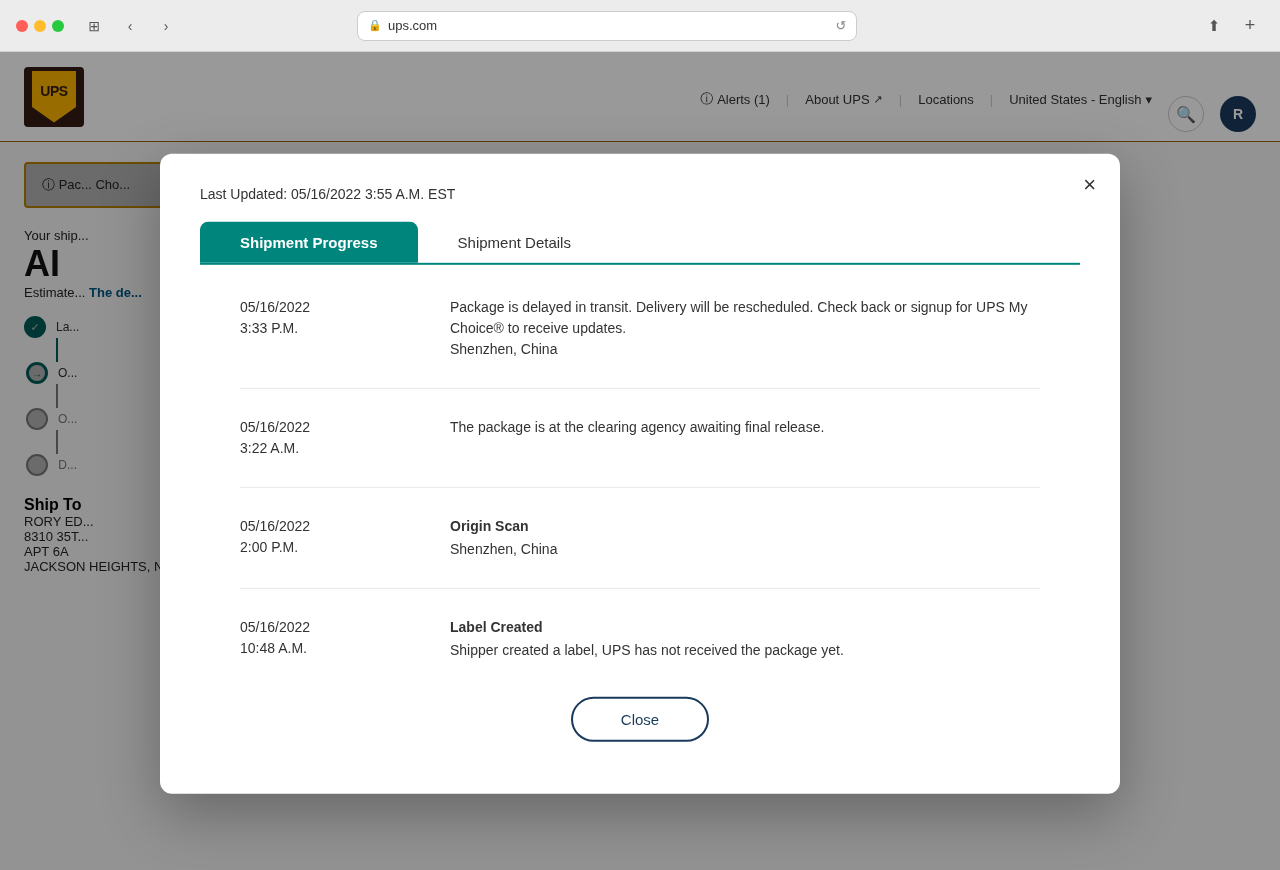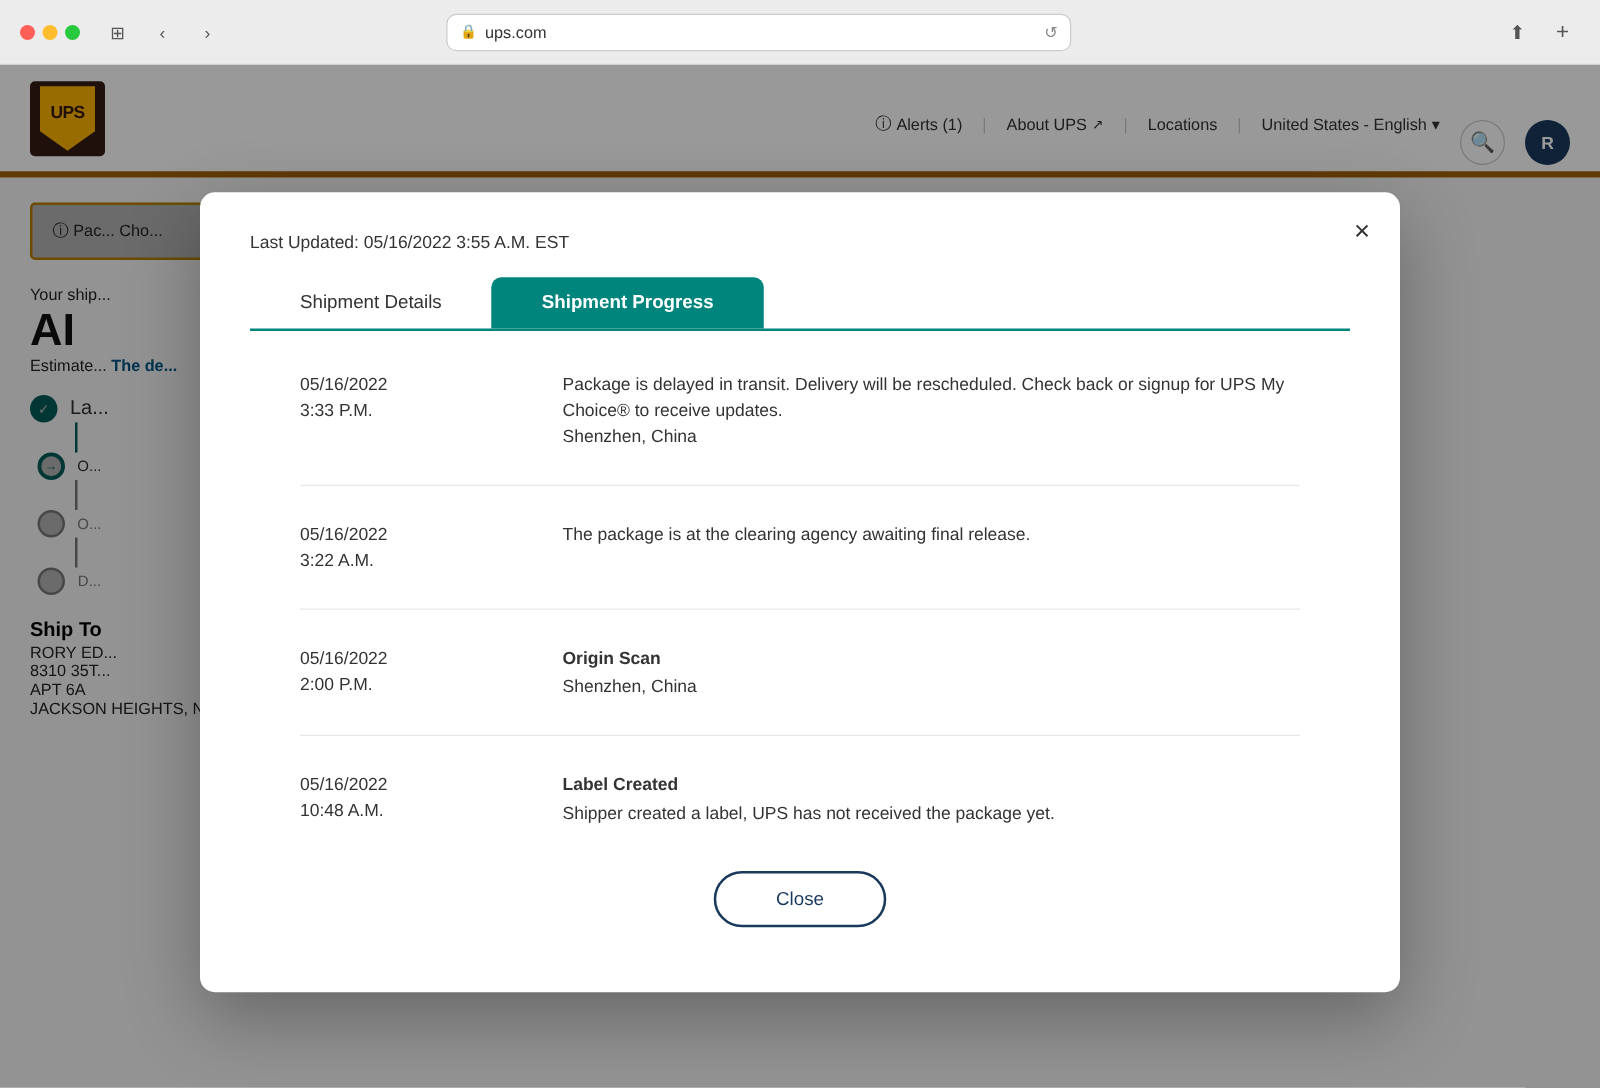--- a/index.html
+++ b/index.html
@@ -98,21 +98,21 @@
     }
 
     
     .ups-header {
       background: white;
       width: 100%;
       height: 90px;
       display: flex;
       align-items: center;
       padding: 0 24px;
-      border-bottom: 5px solid #a16207;
+      border-bottom: 1px solid #a16207;
       position: relative;
       z-index: 1;
     }
 
     .ups-logo {
       width: 60px;
       height: 60px;
       background: #351C15;
       border-radius: 4px;
       display: flex;
@@ -503,21 +503,21 @@
       <div class="shipment-id">AI</div>
       <div class="est-delivery">
         Estimate... <span class="delivery-date">The de...</span>
       </div>
     </div>
 
     <div class="bg-tracking" style="margin-top:16px;">
       <div style="display:flex;flex-direction:column;align-items:center;">
         <div style="display:flex;align-items:center;gap:10px;margin-bottom:0;">
           <div class="timeline-dot-check">✓</div>
-          <span style="font-size:16px;color:#444;">La...</span>
+          <span style="font-size:12px;color:#444;">La...</span>
         </div>
         <div class="timeline-connector-solid"></div>
         <div style="display:flex;align-items:center;gap:10px;">
           <div class="timeline-dot-current">→</div>
           <span style="font-size:12px;color:#444;">O...</span>
         </div>
         <div class="timeline-connector"></div>
         <div style="display:flex;align-items:center;gap:10px;">
           <div class="timeline-dot-empty"></div>
           <span style="font-size:12px;color:#aaa;">O...</span>
@@ -544,22 +544,22 @@
   <div class="modal">
 
     <button class="modal-close">×</button>
 
     <div class="modal-last-updated">
       <strong>Last Updated:</strong>
       <span>05/16/2022 3:55 A.M. EST</span>
     </div>
 
     <div class="tabs">
+      <button class="tab active">Shipment Progress</button>
       <button class="tab">Shipment Details</button>
-      <button class="tab active">Shipment Progress</button>
     </div>
 
     <div class="progress-entries">
 
       <div class="progress-entry">
         <div class="entry-date">
           <span class="date">05/16/2022</span>
           <span class="time">3:33 P.M.</span>
         </div>
         <div class="entry-content">

